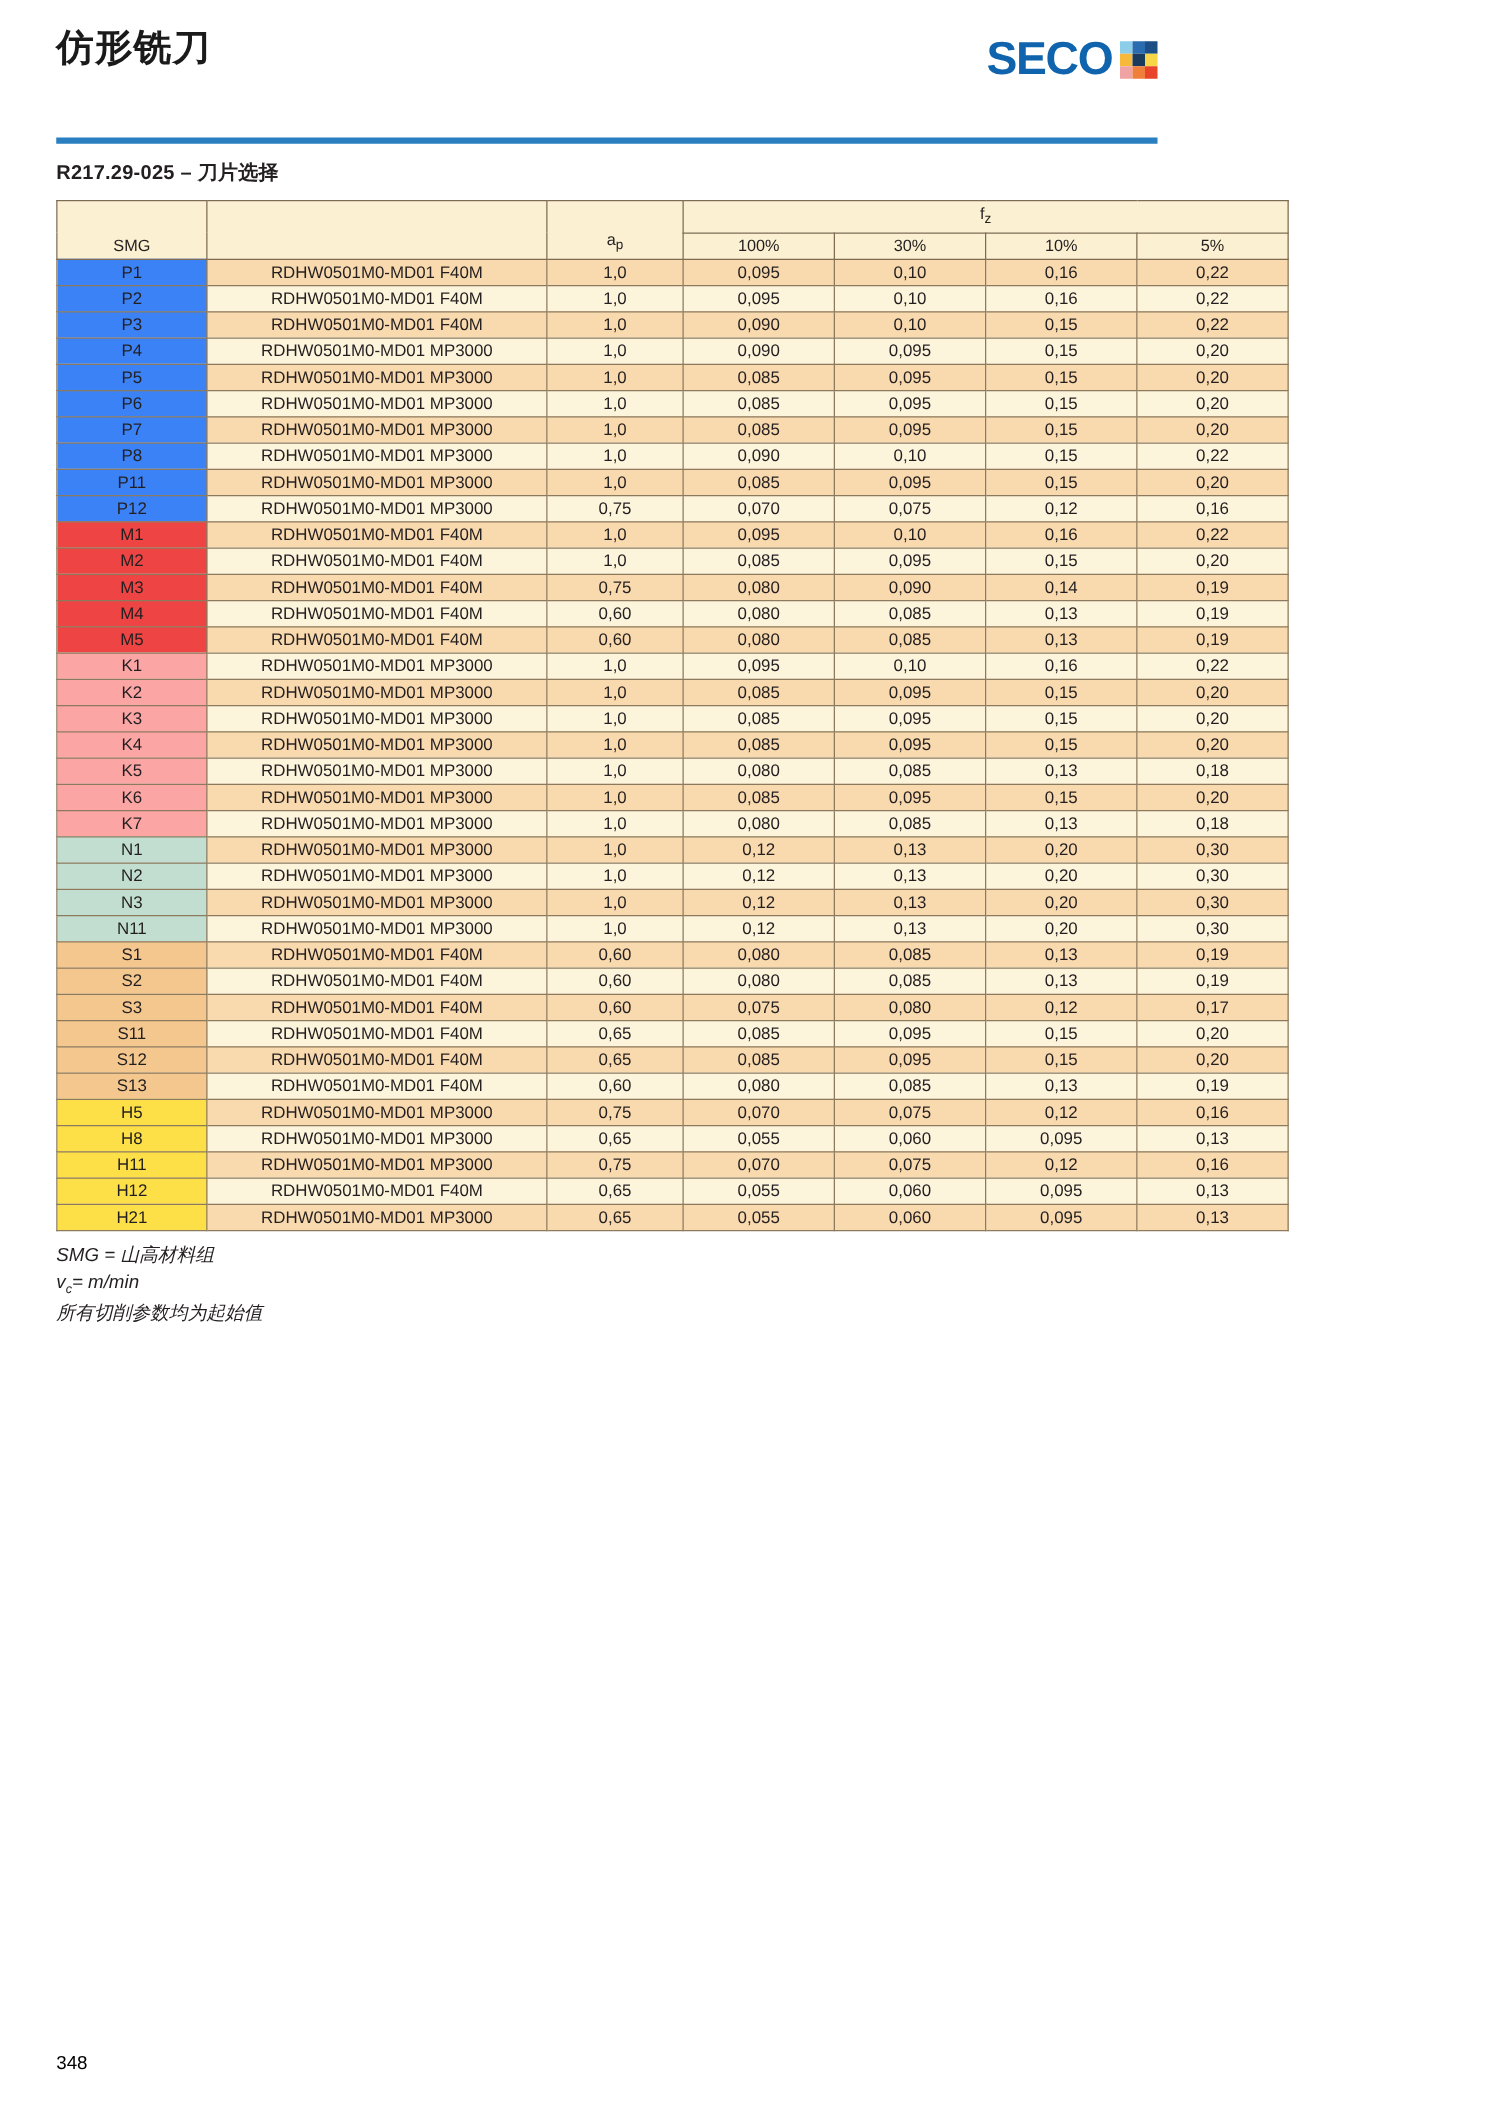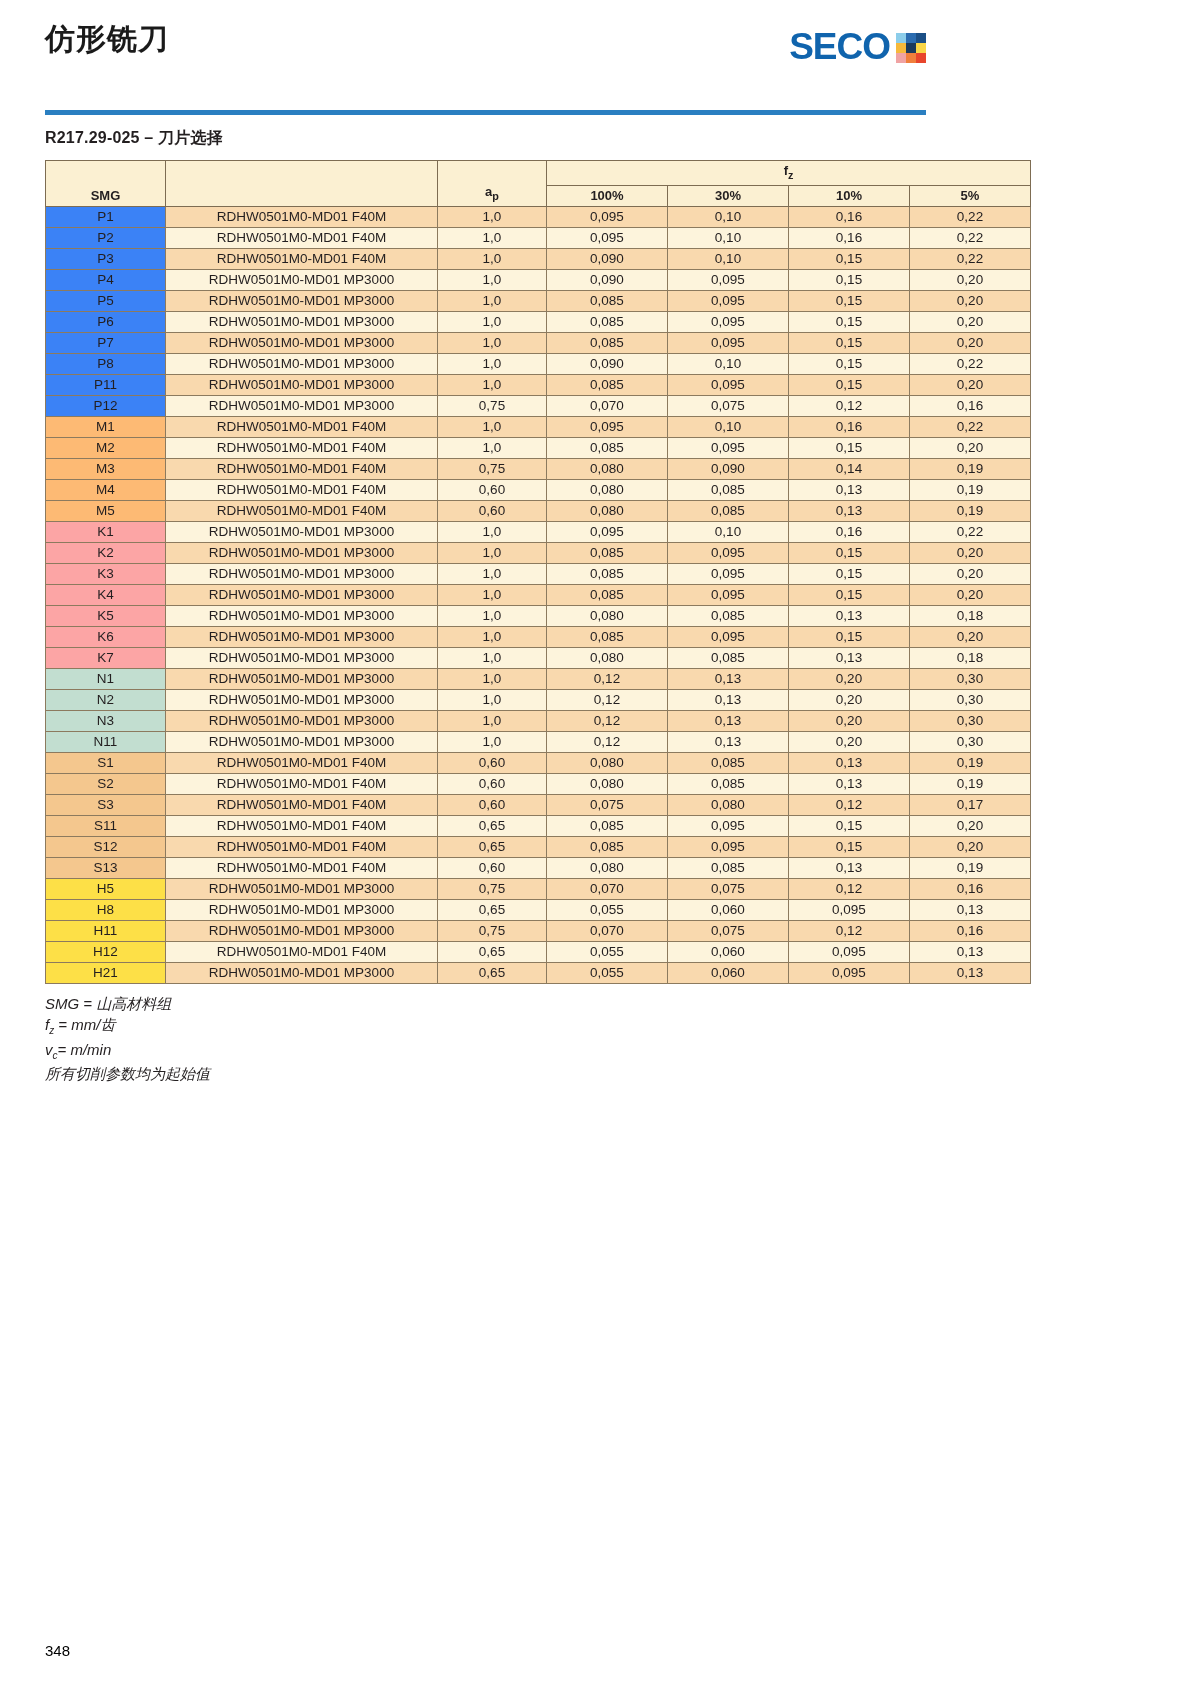--- a/index.html
+++ b/index.html
@@ -88,39 +88,39 @@
     border: 1px solid #8c7a5e;
     padding: 0;
     height: 20px;
     line-height: 20px;
     text-align: center;
     font-weight: normal;
     color: #231f20;
   }
   table.spec thead th {
     background: #fbf0d2;
-    font-weight: bold;
+    font-weight: normal;
     font-size: 13px;
     border-color: #7d6c52;
   }
   thead .tall { height: 62px; vertical-align: bottom; padding-bottom: 6px; }
   thead .fz-span { height: 40px; vertical-align: middle; font-size: 14px; }
   thead .pct { height: 22px; line-height: 22px; }
 
   col.c-smg   { width: 120px; }
   col.c-desig { width: 272px; }
   col.c-ap    { width: 109px; }
   col.c-fz    { width: 121px; }
 
   td.smg { font-size: 13.5px; color: #231f20; }
   td.desig { text-align: left; padding-left: 9px; font-size: 13.5px; }
 
   
   .g-p  { background: #3b82f6; }
-  .g-m  { background: #fdba74; }
+  .g-m  { background: #ef4444; }
   .g-k  { background: #fca5a5; }
   .g-n  { background: #c2ded0; }
   .g-s  { background: #f4c78e; }
   .g-h  { background: #fde047; }
 
   
   .rowA td.data, .rowA td.desig { background: #f9d9ae; }
   .rowB td.data, .rowB td.desig { background: #fdf4dc; }
 
   
@@ -533,19 +533,18 @@
             <td class="data">0,060</td>
             <td class="data">0,095</td>
             <td class="data">0,13</td>
           </tr>
         </tbody>
     </table>
   </div>
 
   <div class="legend" id="legend">
       <div><span>SMG</span><span> = 山高材料组</span></div>
-      <div><span>f</span><sub>z</sub><span> = mm/齿</span></div>
       <div><span>v</span><sub>c</sub><span>= m/min</span></div>
       <div><span>所有切削参数均为起始值</span></div>
     </div>
 
   <div class="page-no">348</div>
 </div>
 
 </body></html>

